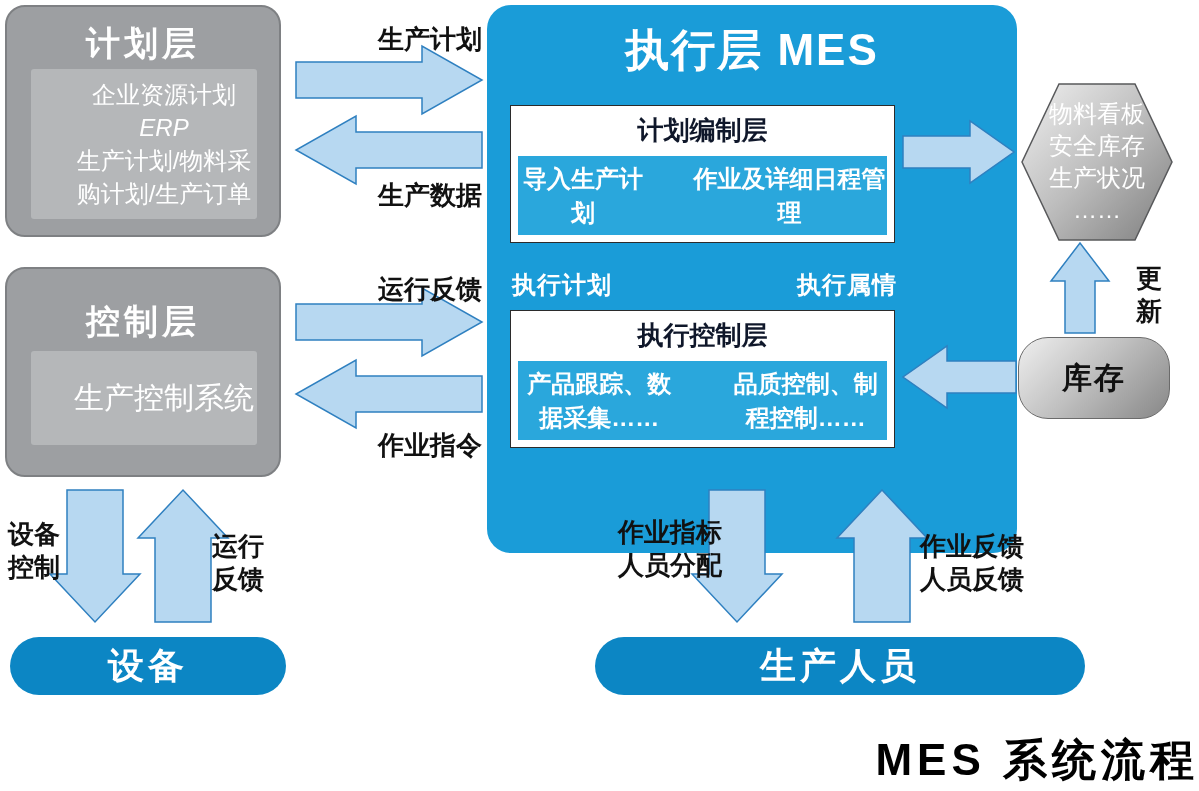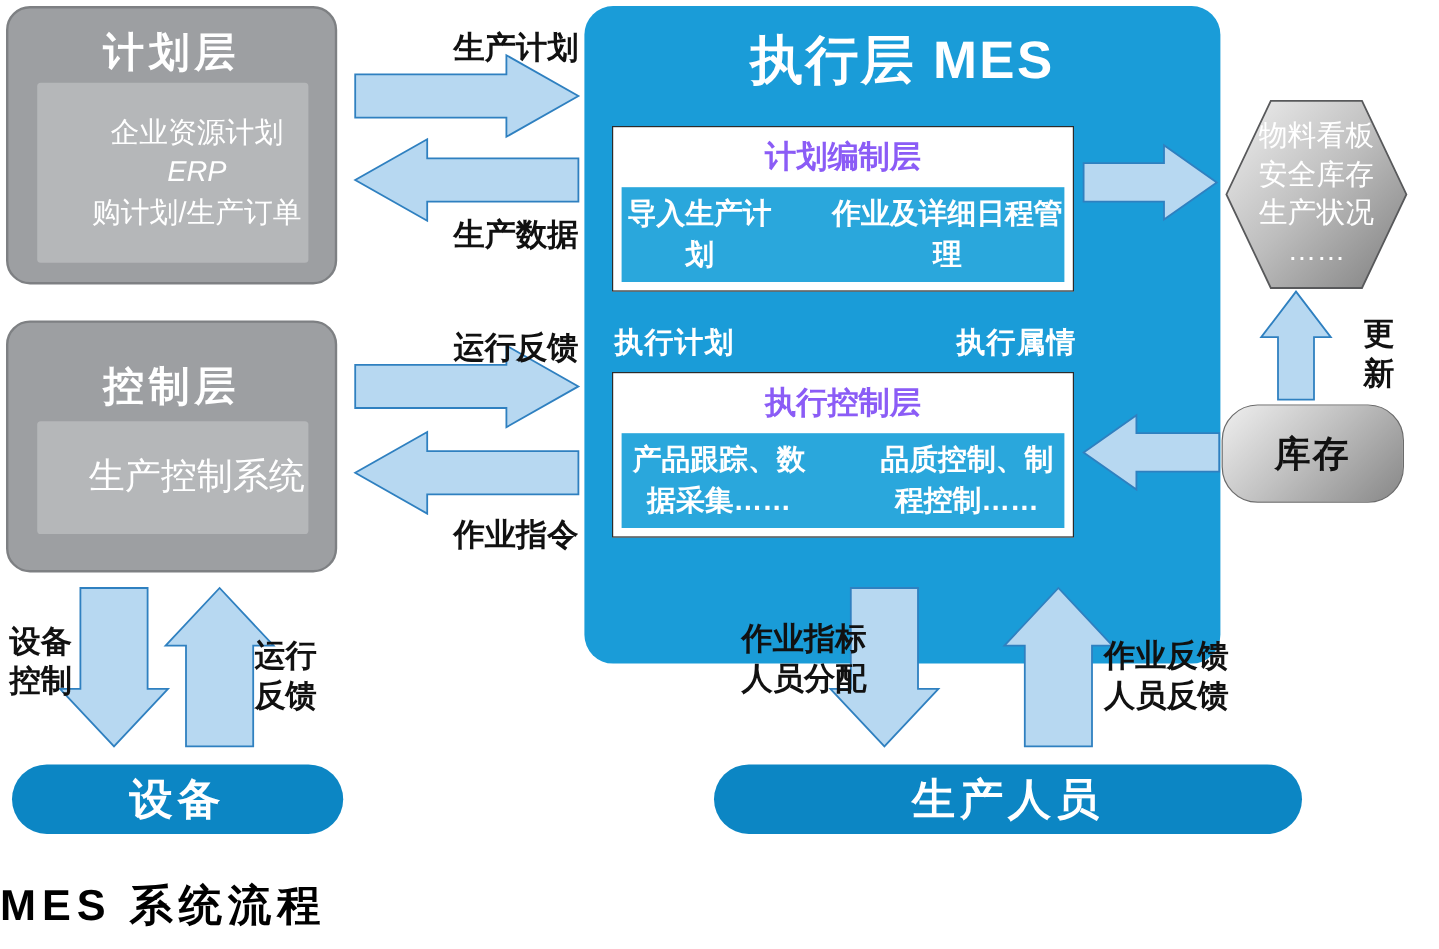--- a/index.html
+++ b/index.html
@@ -12,21 +12,21 @@
   .gray-inner { position:absolute; background:#b5b7b9; color:#ffffff; display:flex; flex-direction:column;
                 align-items:center; justify-content:center; font-size:24px; line-height:1.38;
                 text-align:center; border-radius:3px;padding-left:40px; }
   .italic { font-style:italic; }
 
   .mes-box { position:absolute; left:487px; top:5px; width:530px; height:548px; background:#1a9cd8; border-radius:24px; }
   .mes-title { position:absolute; top:16px; left:0; width:100%; text-align:center; color:#fff; font-weight:bold;
                font-size:44px; letter-spacing:2px; }
   .white-box { position:absolute; left:23px; width:385px; height:138px; background:#ffffff; border:1px solid #2b2b2b; }
   .white-box-header { height:48px; display:flex; align-items:center; justify-content:center;
-                      font-size:26px; font-weight:bold; color:#8b5cf6; }
+                      font-size:26px; font-weight:bold; color:#0f172a; }
   .blue-inner { position:absolute; left:7px; right:7px; bottom:7px; top:50px; background:#2aa7dc; color:#fff;
                 font-weight:bold; font-size:24px; display:flex; align-items:center;
                 justify-content:center; line-height:1.4; text-align:center;gap:44px; }
   .mes-label { position:absolute; color:#ffffff; font-weight:bold; font-size:24px; letter-spacing:1px; }
 
   .stadium { position:absolute; height:58px; border-radius:29px; background:#0c86c4; color:#fff; font-weight:bold;
              font-size:36px; letter-spacing:4px; display:flex; align-items:center; justify-content:center; z-index:6; }
 
   .inventory { position:absolute; left:1018px; top:337px; width:152px; height:82px; border-radius:30px;
                border:1px solid #6b6b6b; background:linear-gradient(135deg,#efefef 0%,#c2c2c2 45%,#878787 100%);
@@ -35,33 +35,34 @@
 
   .hex-text { position:absolute; left:1026px; top:98px; width:142px; text-align:center; color:#ffffff;
               font-weight:normal; font-size:24px; line-height:1.34; z-index:6; white-space:pre-line; }
 
   .lbl { position:absolute; font-size:26px; font-weight:bold; color:#111; z-index:6; }
   .lbl.center { text-align:right; }
   .pre { white-space:pre-line; line-height:1.25; }
 
   .arrows { position:absolute; left:0; top:0; z-index:5; pointer-events:none; }
 
-  .page-title { position:absolute; left:0; top:731px; width:100%; text-align:left; font-size:36px;
+  .page-title { position:absolute; left:0; top:731px; width:100%; text-align:right; font-size:44px;
                 font-weight:bold; letter-spacing:5px; color:#000; }
 </style>
 </head>
 <body>
 
 <div class="canvas">
 
   <div class="gray-box" style="left:5px; top:5px; width:276px; height:232px;">
     <div class="gray-title" style="margin-top:14px;">计划层</div>
     <div class="gray-inner" style="left:24px; top:62px; width:226px; height:150px;">
       <div>企业资源计划</div>
       <div class="italic">ERP</div>
+      <div>生产计划/物料采</div>
       <div>购计划/生产订单</div>
     </div>
   </div>
 
   <div class="gray-box" style="left:5px; top:267px; width:276px; height:210px;">
     <div class="gray-title" style="margin-top:30px;">控制层</div>
     <div class="gray-inner" style="left:24px; top:82px; width:226px; height:94px; font-size:30px;">
       <div>生产控制系统</div>
     </div>
   </div>

